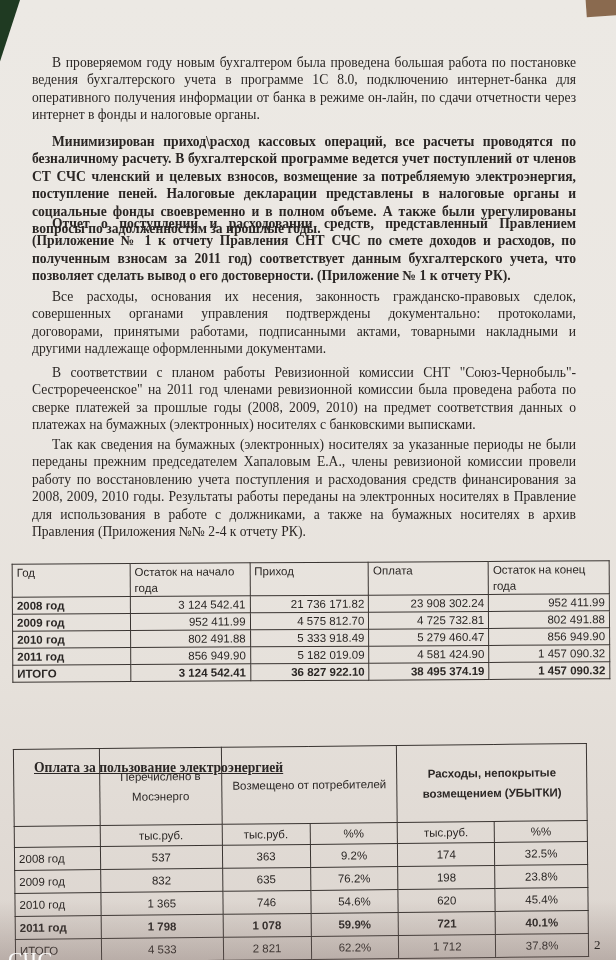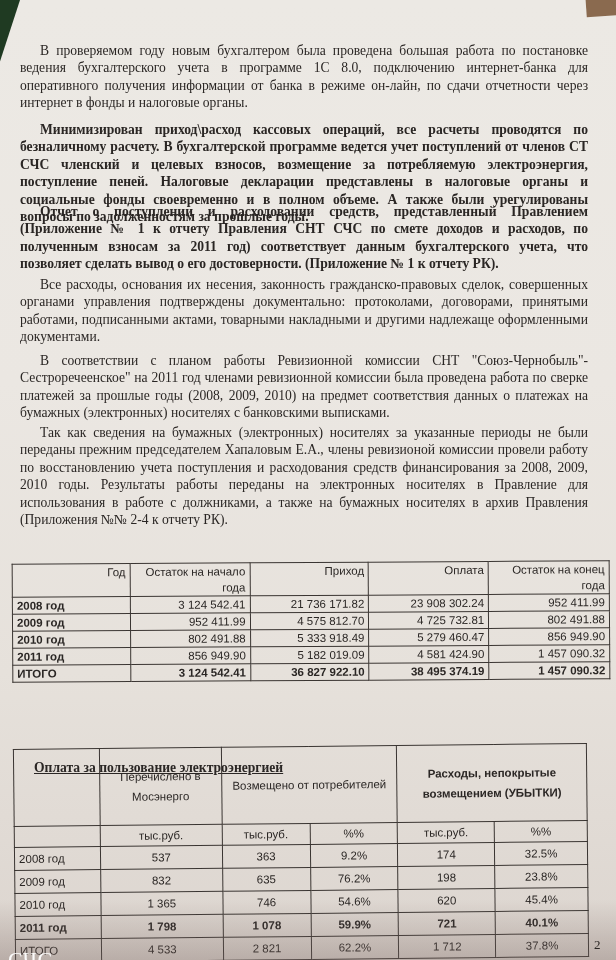--- a/index.html
+++ b/index.html
@@ -19,41 +19,41 @@
       background: #1f3a22; transform: rotate(18deg);
     }
     .corner-brown {
       position: absolute; right: -10px; top: -6px; width: 40px; height: 22px;
       background: #8a6a4f; transform: rotate(-4deg);
     }
     .text-block {
       position: absolute; left: 16px; width: 576px;
       font-size: 13.6px; line-height: 17.4px; text-align: justify;
     }
-    .text-block p { margin: 4px; text-indent: 20px; }
+    .text-block p { margin: 16px; text-indent: 20px; }
     .p1 { top: 38px; }
     .p2 { top: 117px; font-weight: bold; }
     .p3 { top: 199px; font-weight: bold; }
     .p4 { top: 272px; }
     .p5 { top: 348px; }
     .p6 { top: 420px; }
     .caption1 { position: absolute; left: 36px; top: 530px; font-size: 13.6px; }
     .p7 { top: 697px; }
     .caption2 {
       position: absolute; left: 34px; top: 730px; font-size: 13.6px;
       font-weight: bold; text-decoration: underline; margin-top: 30px;
     }
     table {
       border-collapse: collapse;
       font-family: "Liberation Sans", sans-serif; font-size: 11.5px;
       color: #2b2725;
     }
     td, th { border: 1px solid #3a3532; padding: 0 4px; font-weight: normal; }
     .t1 { position: absolute; left: 12px; top: 562px; width: 598px; transform: rotate(-0.35deg); }
-    .t1 th { text-align: right; vertical-align: top; height: 32px; line-height: 16px; }
+    .t1 th { text-align: left; vertical-align: top; height: 32px; line-height: 16px; }
     .t1 td { height: 16px; line-height: 16px; text-align: right; }
     .t1 td.lbl { text-align: left; font-weight: bold; }
     .t1 tr.total td { font-weight: bold; }
     .t1 col.c0 { width: 118px; }
     .t1 col.c1 { width: 120px; }
     .t1 col.c2 { width: 119px; }
     .t1 col.c3 { width: 120px; }
     .t1 col.c4 { width: 121px; }
     .t2 { position: absolute; left: 14px; top: 746px; width: 574px; transform: rotate(-0.6deg); }
     .t2 th { height: 76px; text-align: center; vertical-align: middle; line-height: 20px; }

